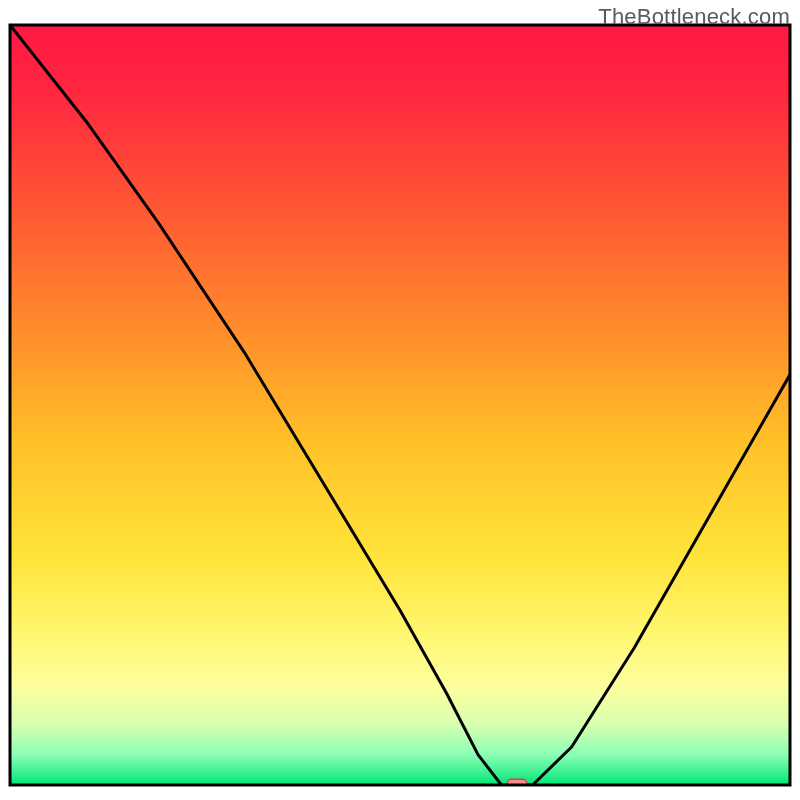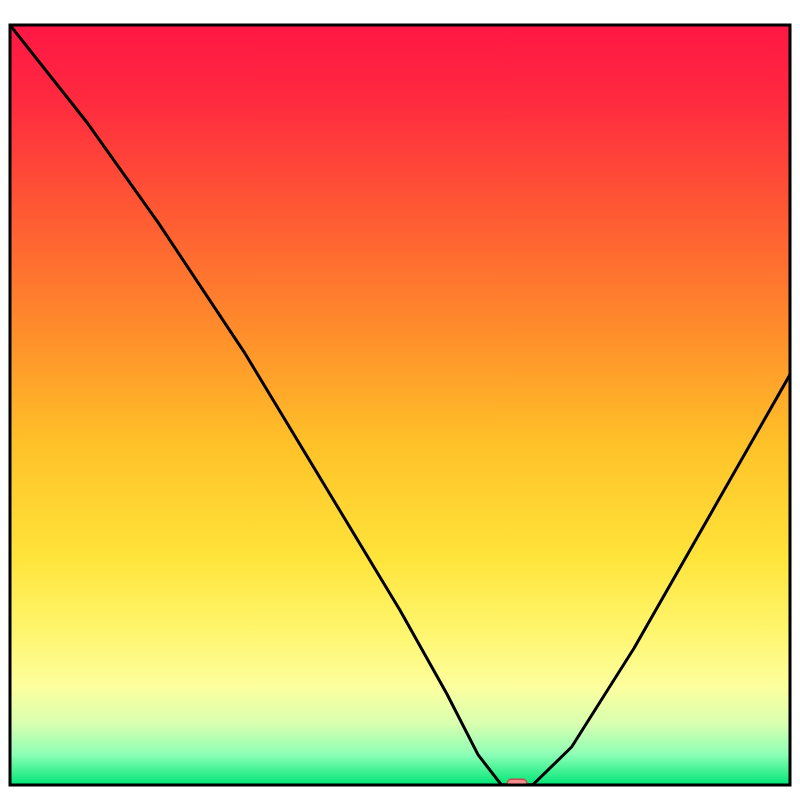--- a/index.html
+++ b/index.html
@@ -26,20 +26,21 @@
     z-index: 10;
   }
   svg {
     display: block;
   }
 </style>
 </head>
 <body>
 
 <div class="chart-container">
+  <div class="watermark">TheBottleneck.com</div>
   <svg id="chart-svg" width="800" height="800" viewBox="0 0 800 800">
     <defs>
       <linearGradient id="bg-grad" x1="0" y1="0" x2="0" y2="1">
           <stop offset="0%" stop-color="#ff1744"></stop>
           <stop offset="10%" stop-color="#ff2a3f"></stop>
           <stop offset="25%" stop-color="#ff5a33"></stop>
           <stop offset="40%" stop-color="#ff8c2b"></stop>
           <stop offset="55.00000000000001%" stop-color="#ffc128"></stop>
           <stop offset="70%" stop-color="#ffe43a"></stop>
           <stop offset="80%" stop-color="#fff66f"></stop>

